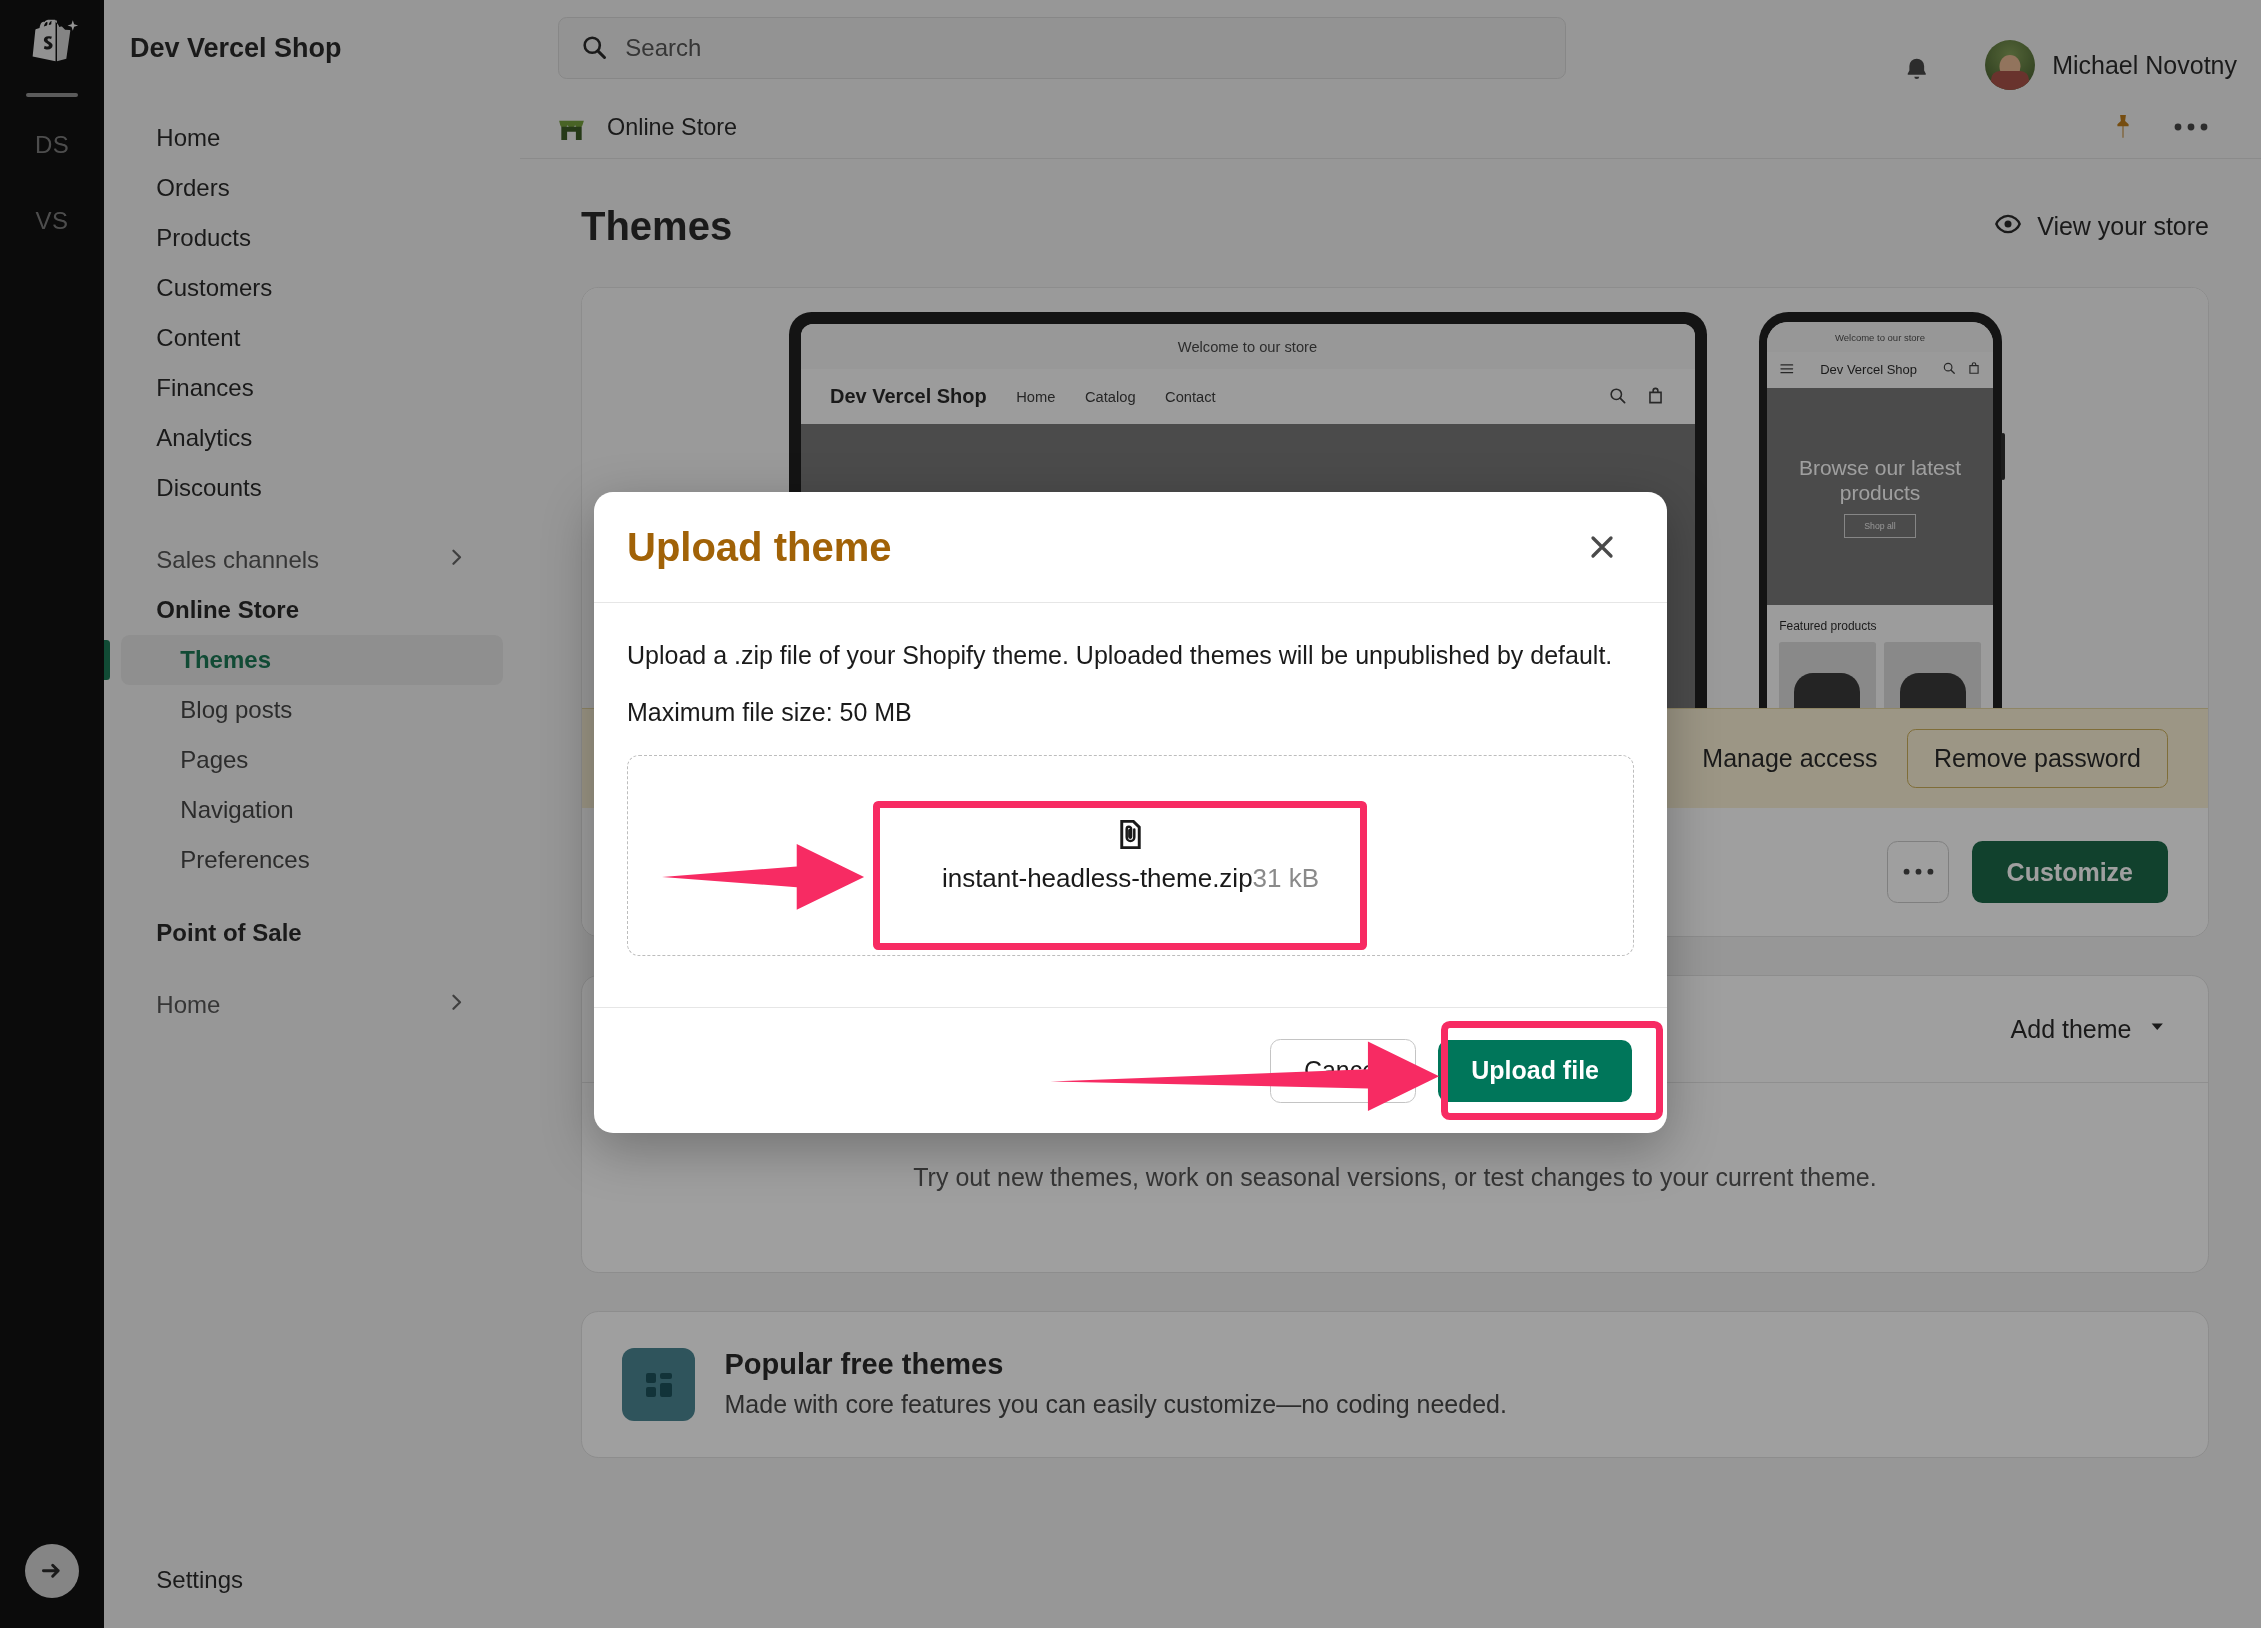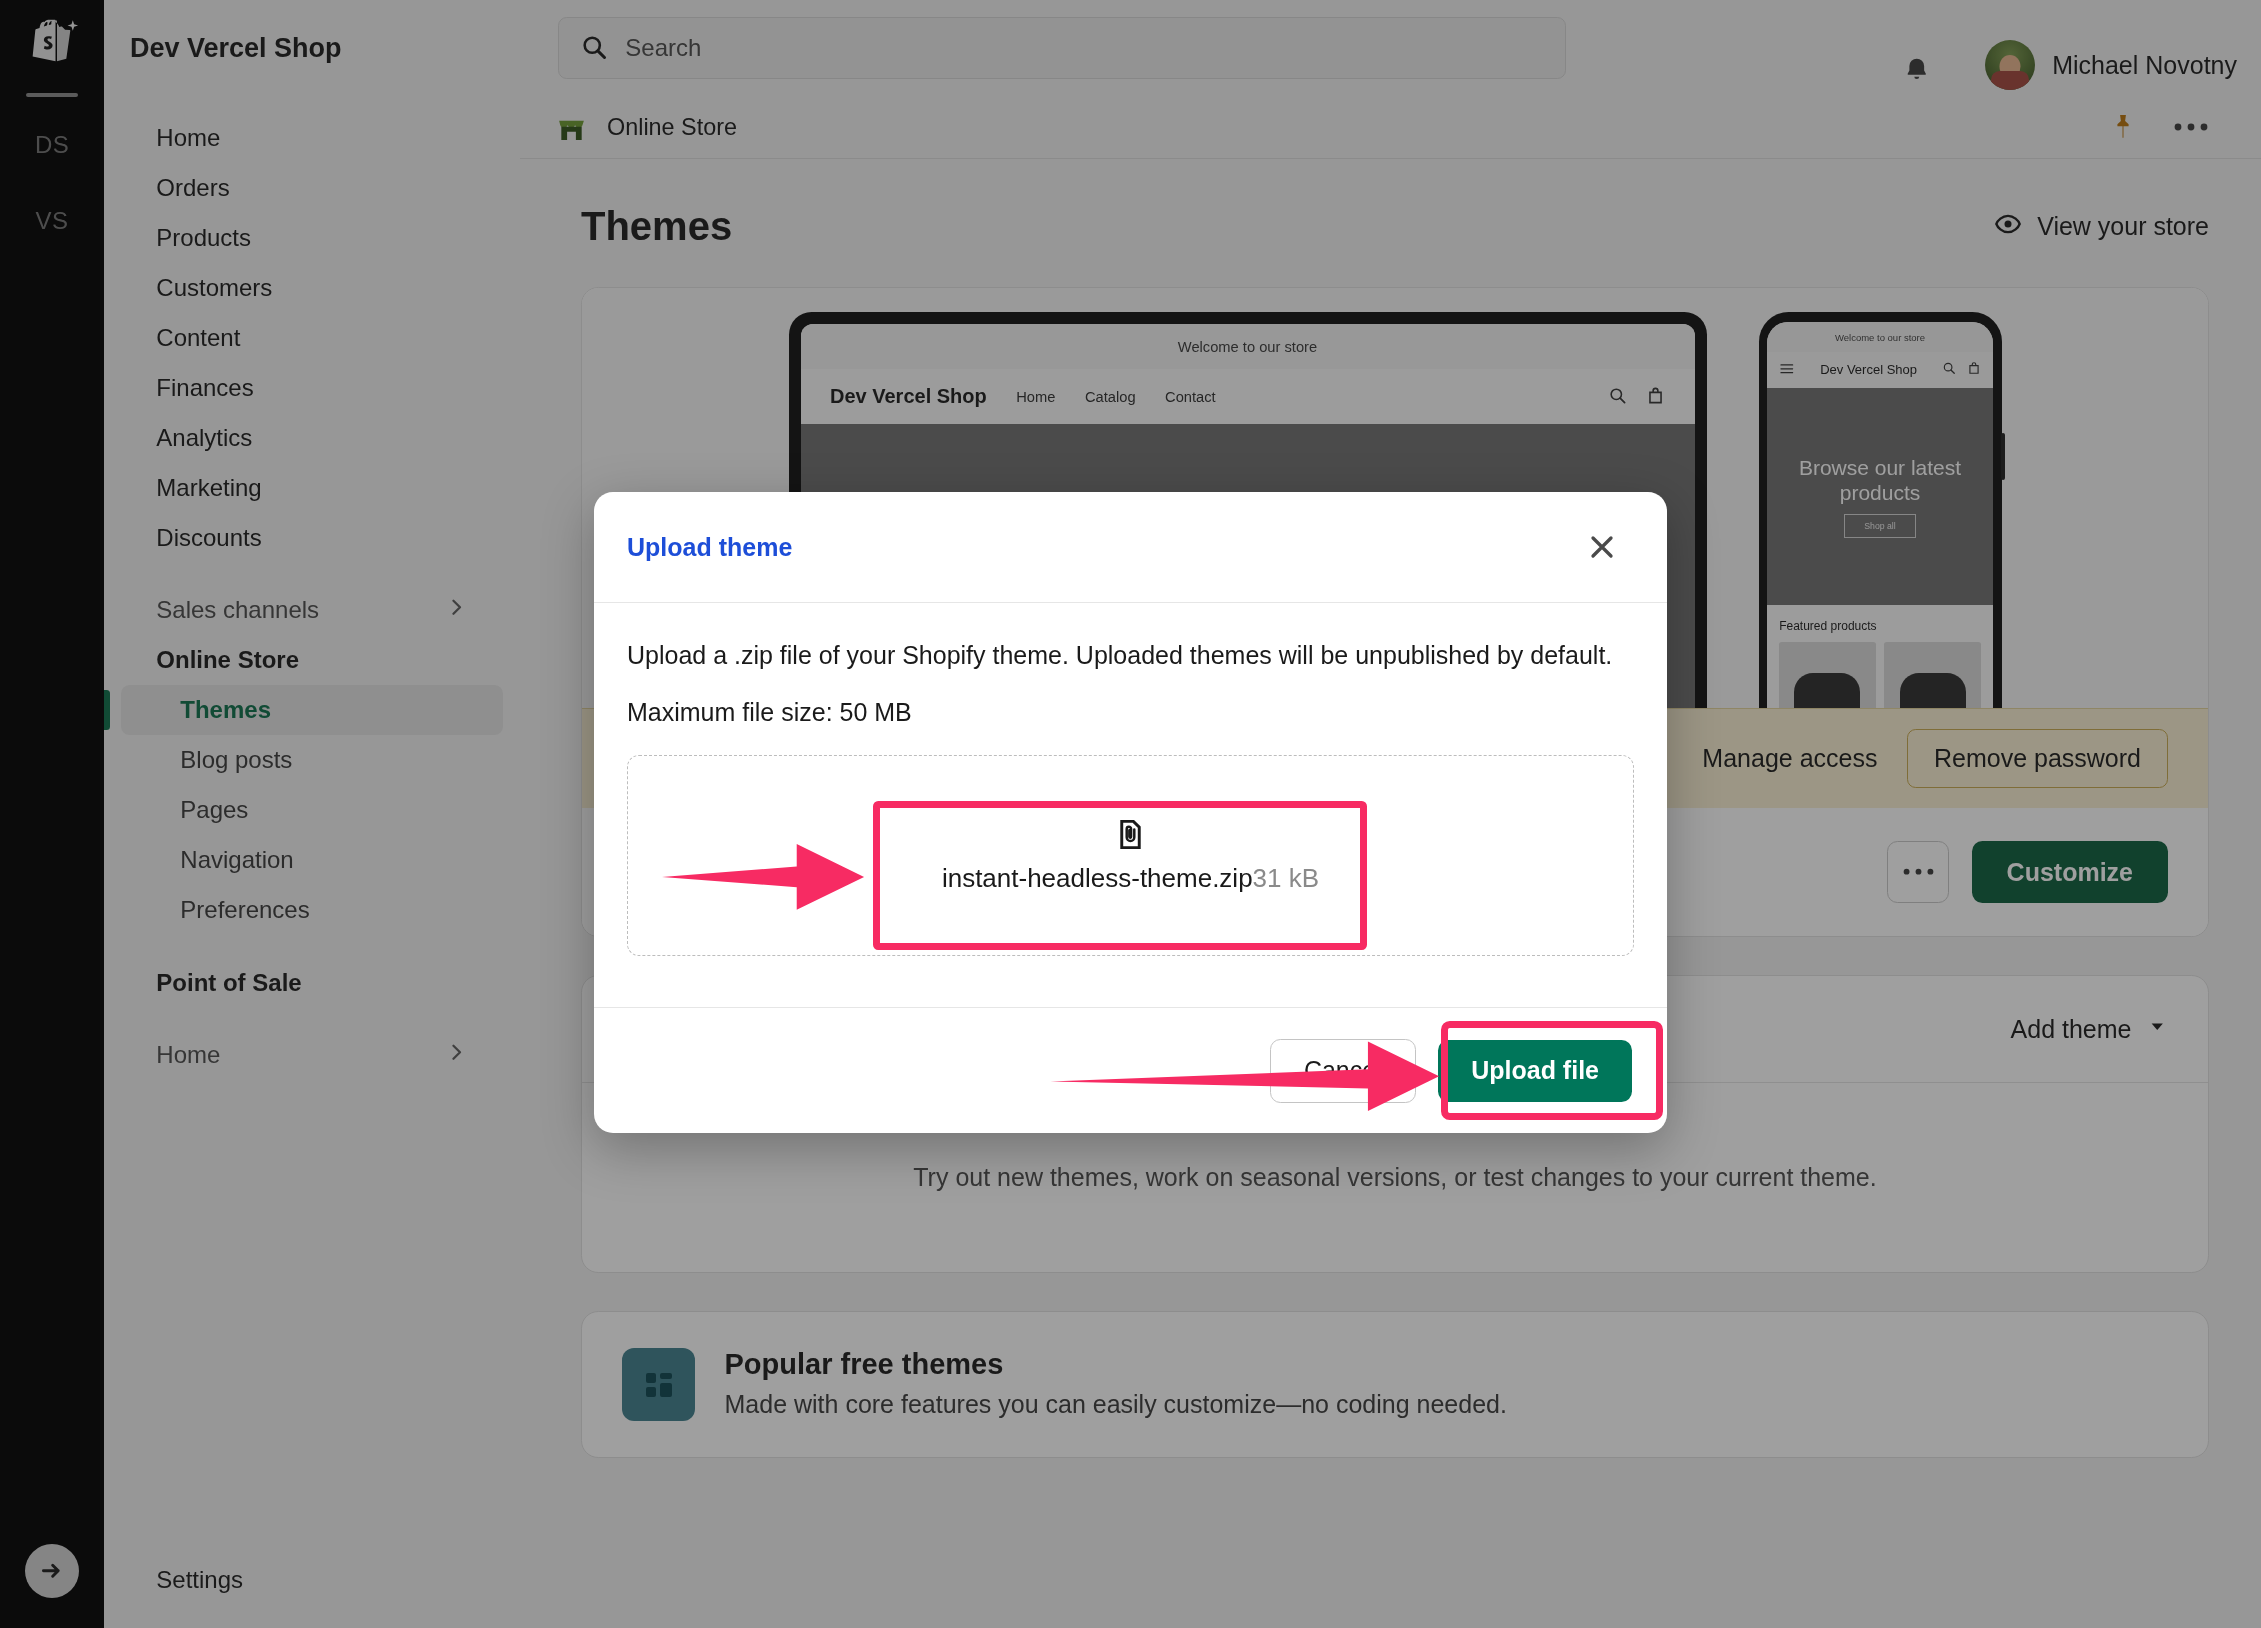--- a/index.html
+++ b/index.html
@@ -198,21 +198,21 @@
   .scrim { position: absolute; inset: 0; background: rgba(26,26,26,.42); z-index: 50; }
   .modal {
     position: absolute; left: 594px; top: 492px; width: 1073px; height: 641px;
     background: #fff; border-radius: 19px; z-index: 60;
     box-shadow: 0 15.6px 52px rgba(0,0,0,.28); display: flex; flex-direction: column;
   }
   .modal-head {
     height: 111px; display: flex; align-items: center; justify-content: space-between;
     padding: 0 38px 0 33px; border-bottom: 0.9px solid #e6e6e6;
   }
-  .modal-title { font-size: 25px; font-weight: 600; color: #1d4ed8; }
+  .modal-title { font-size: 40px; font-weight: 600; color: #a16207; }
   .close-btn { width: 55px; height: 55px; display: flex; align-items: center; justify-content: center; border-radius: 8.7px; }
   .modal-body { flex: 1; padding: 38px 33px 0 33px; }
   .modal-p { font-size: 25px; color: #1a1a1a; margin-bottom: 28px; }
   .dropzone {
     margin-top: 14px; height: 201px; border: 1.7px dashed #bdbdbd; border-radius: 12px;
     display: flex; align-items: center; justify-content: center; background: #fff;
   }
   .file-chip { display: flex; flex-direction: column; align-items: center; gap: 8.7px; }
   .file-name-row { font-size: 26px; }
   .file-name { color: #1a1a1a; }
@@ -316,23 +316,20 @@
         <span>Customers</span>
       </div>
     <div class="nav-item">
         <span>Content</span>
       </div>
     <div class="nav-item">
         <span>Finances</span>
       </div>
     <div class="nav-item">
         <span>Analytics</span>
-      </div>
-    <div class="nav-item">
-        <span>Marketing</span>
       </div>
     <div class="nav-item">
         <span>Discounts</span>
       </div>
 
     <div class="nav-spacer"></div>
 
     <div class="nav-group-head">
       <span>Sales channels</span>
       <span>

